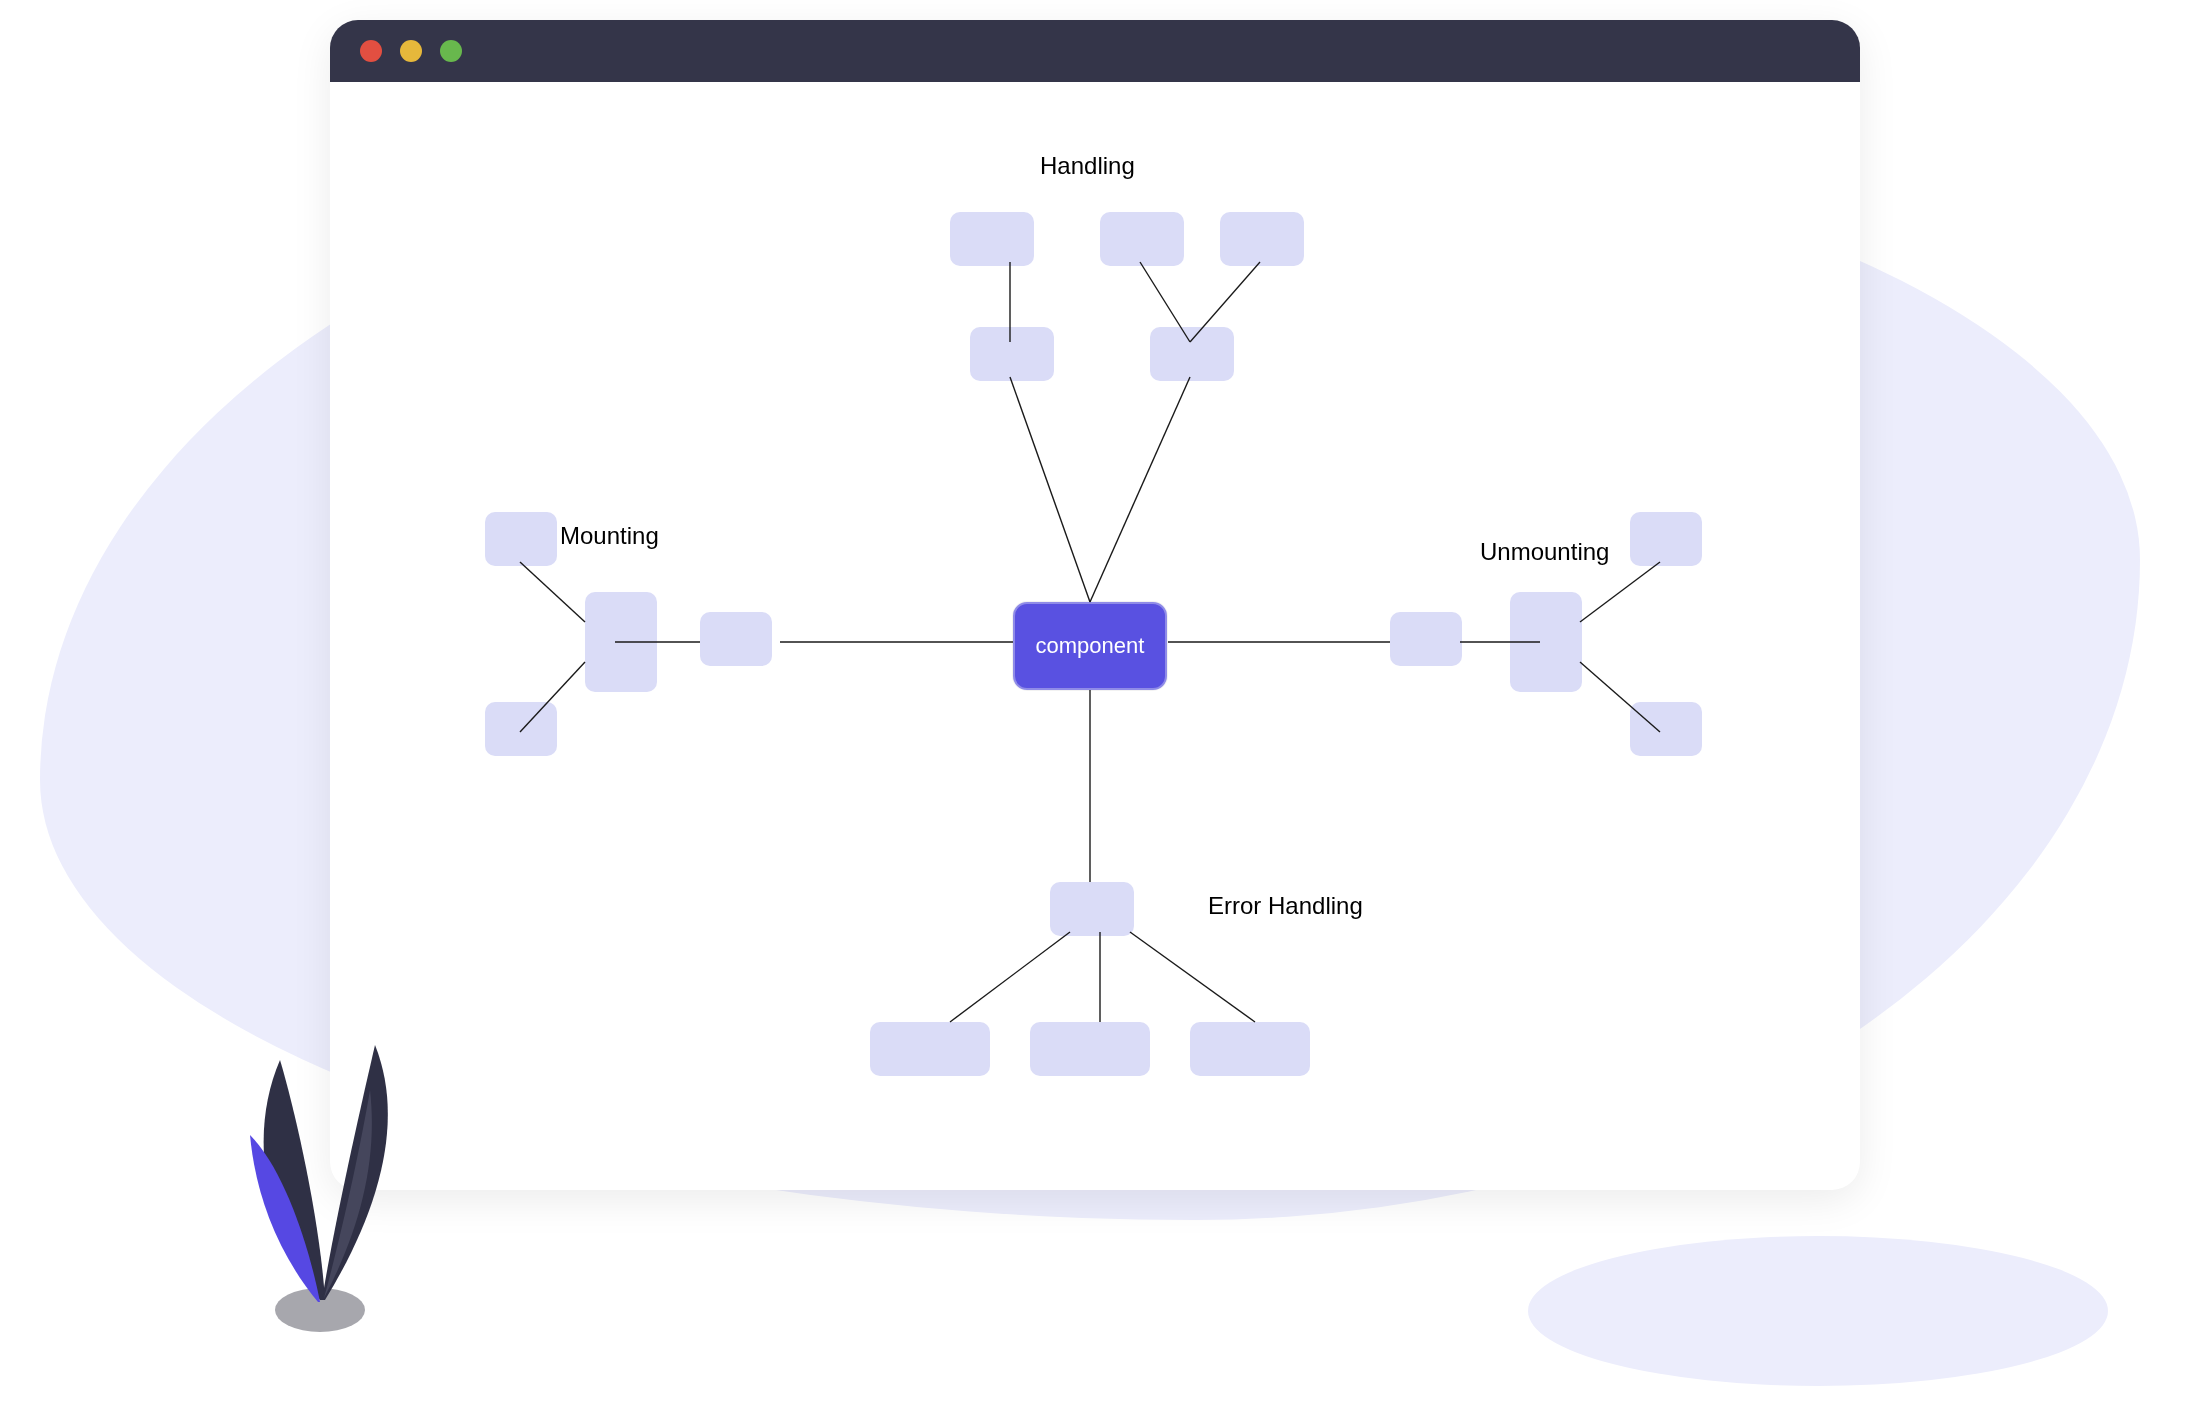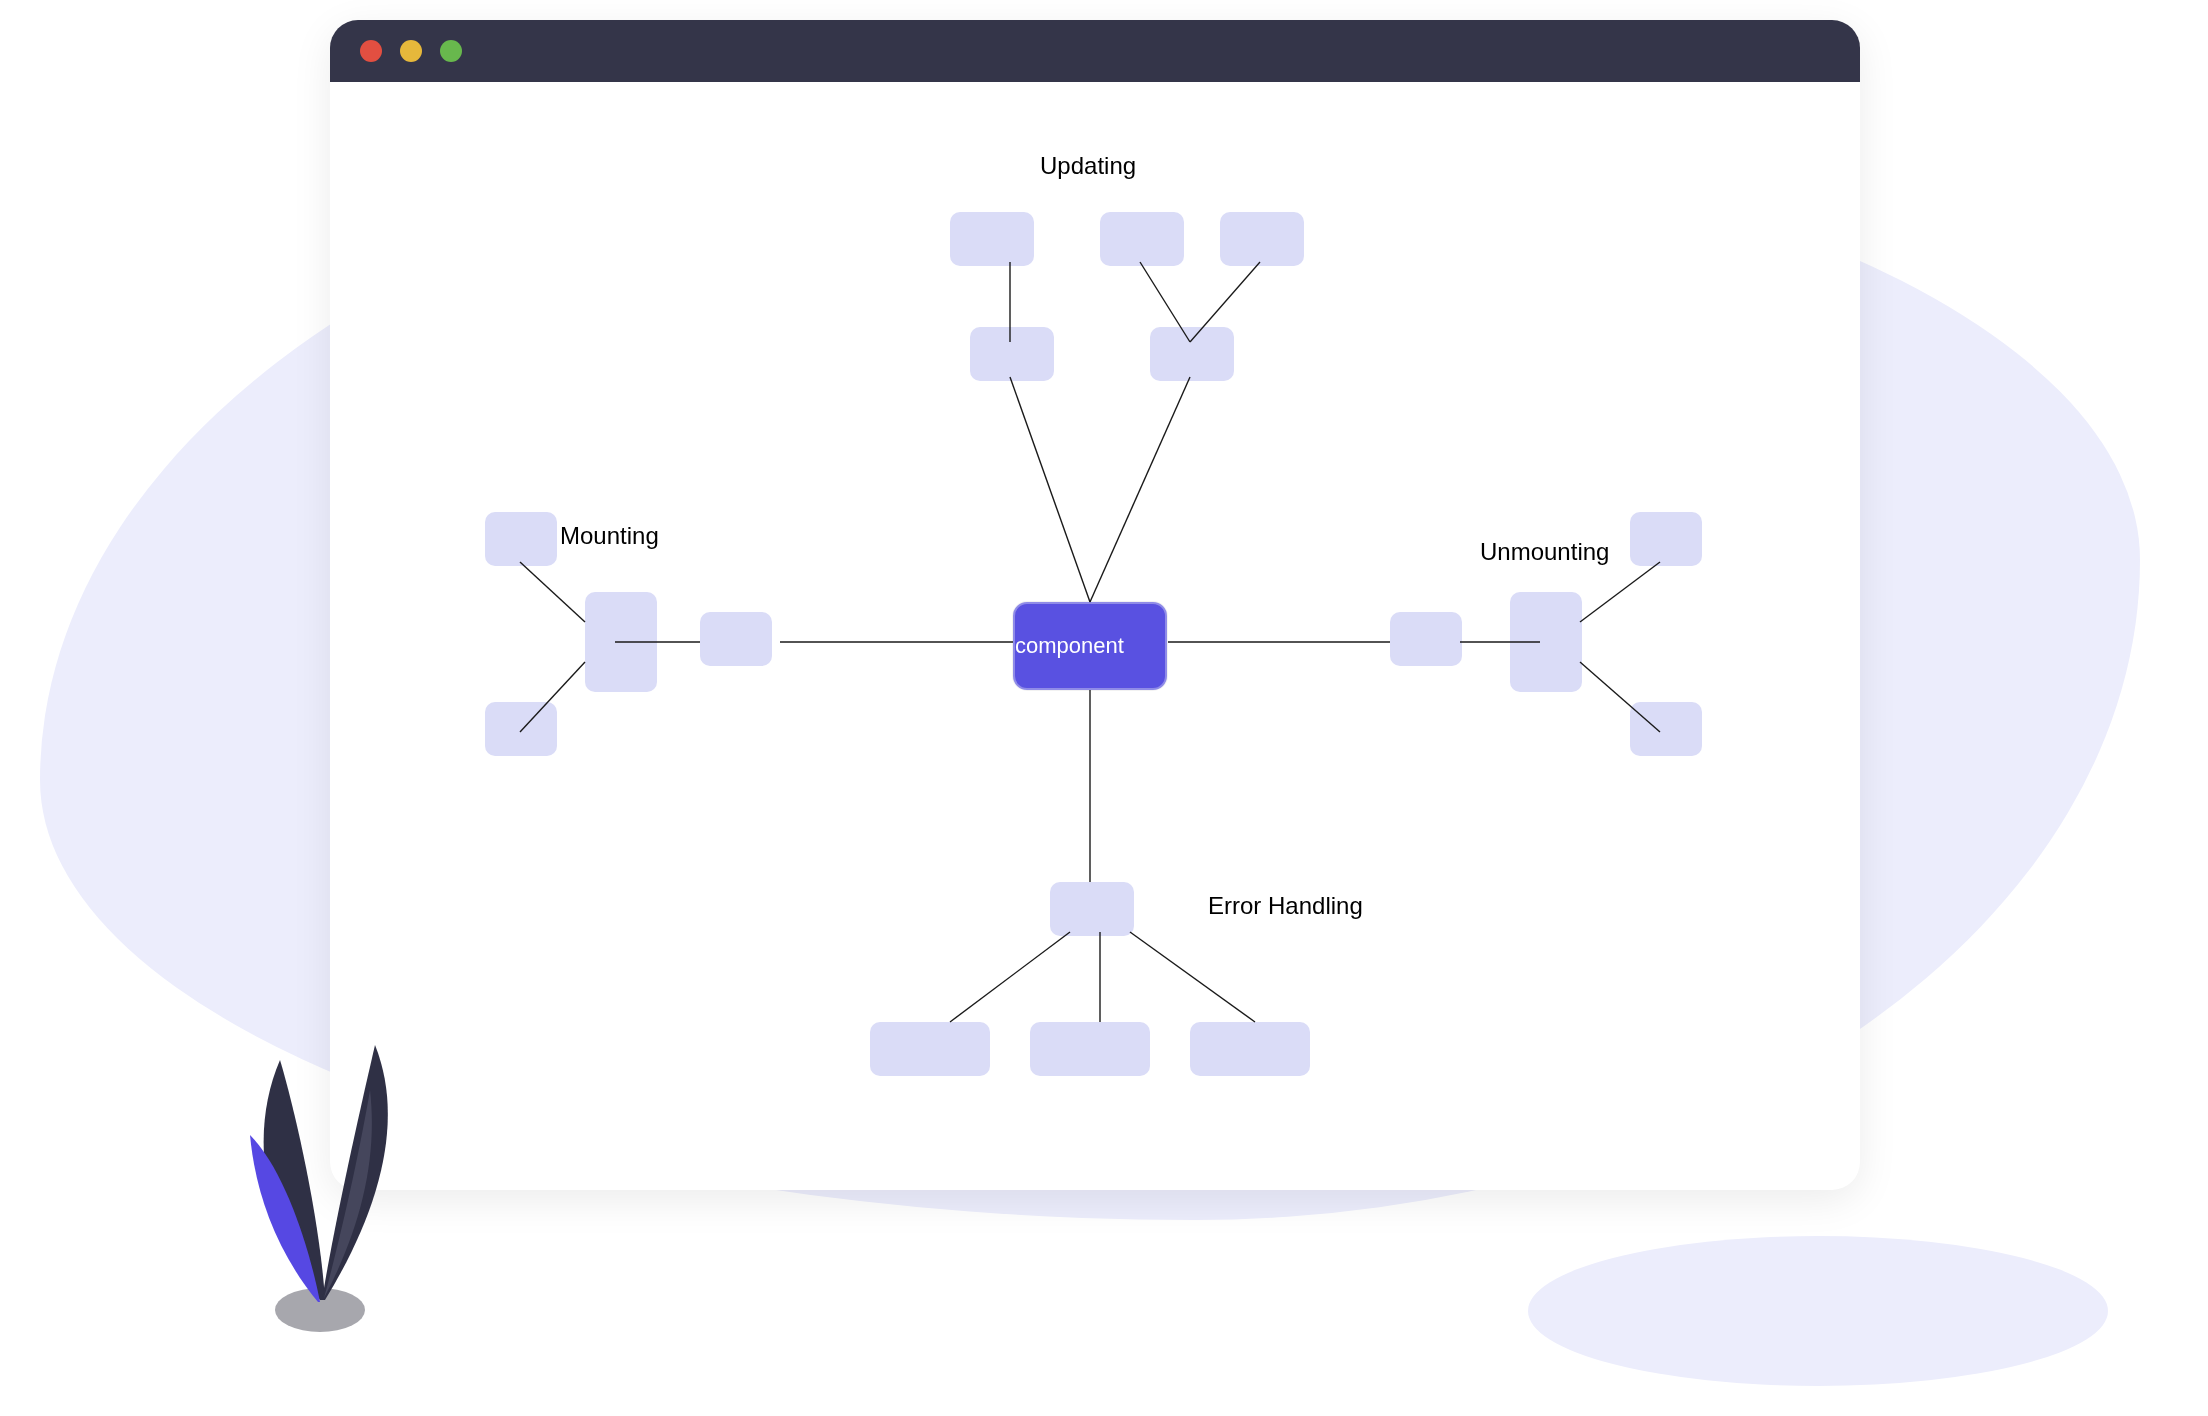--- a/index.html
+++ b/index.html
@@ -72,21 +72,21 @@
     position: absolute;
     width: 154px;
     height: 88px;
     background: #5951e1;
     border: 2px solid #8f8be8;
     border-radius: 14px;
     color: #ffffff;
     font-size: 22px;
     display: flex;
     align-items: center;
-    justify-content: flex-start;
+    justify-content: center;
     box-shadow: 0 0 0 1px rgba(0,0,0,0.05);
   }
   .label {
     position: absolute;
     font-size: 24px;
     color: #000000;
     white-space: nowrap;
   }
   .edges {
     position: absolute;
@@ -155,21 +155,21 @@
       <line x1="1130" y1="560" x2="1210" y2="560"></line>
       <line x1="1250" y1="540" x2="1330" y2="480"></line>
       <line x1="1250" y1="580" x2="1330" y2="650"></line>
 
       <line x1="760" y1="608" x2="760" y2="800"></line>
       <line x1="740" y1="850" x2="620" y2="940"></line>
       <line x1="770" y1="850" x2="770" y2="940"></line>
       <line x1="800" y1="850" x2="925" y2="940"></line>
     </svg>
 
-    <div class="label" style="left:710px; top:70px;">Updating</div>
+    <div class="label" style="left:710px; top:70px;">Handling</div>
     <div class="label" style="left:230px; top:440px;">Mounting</div>
     <div class="label" style="left:1150px; top:456px;">Unmounting</div>
     <div class="label" style="left:870px; top:810px;margin-left:8px;">Error Handling</div>
 
     <div class="center-node" style="left:683px; top:520px;">
       <span>component</span>
     </div>
 
     <div class="node med" style="left:620px; top:130px;"></div>
     <div class="node med" style="left:770px; top:130px;"></div>

